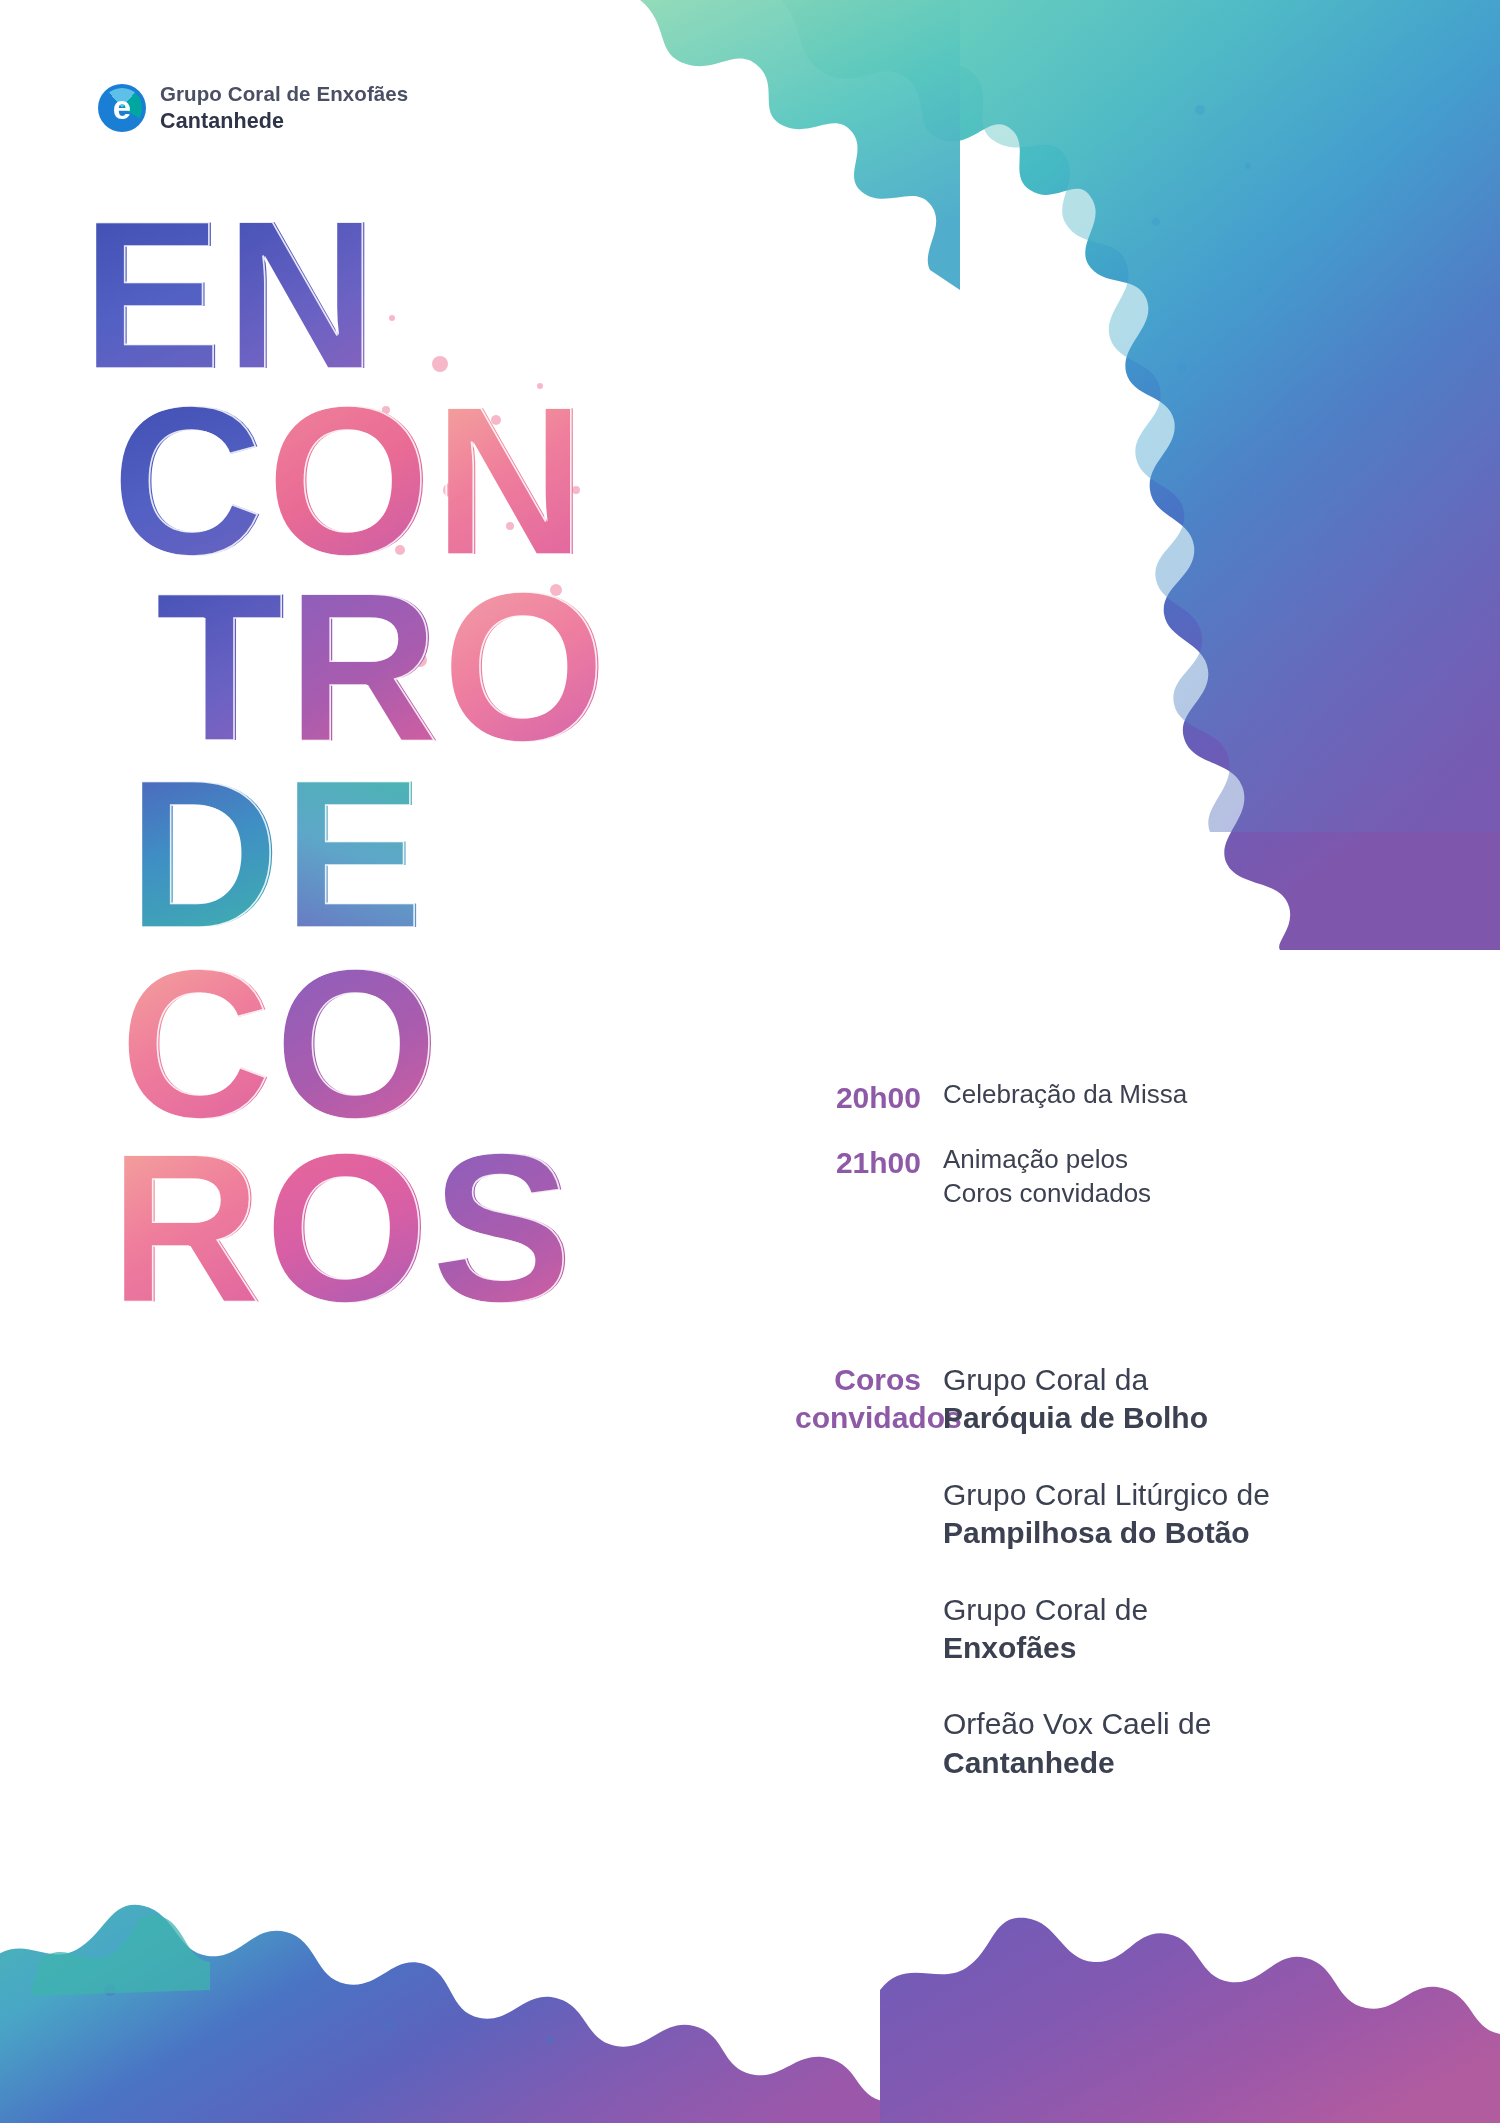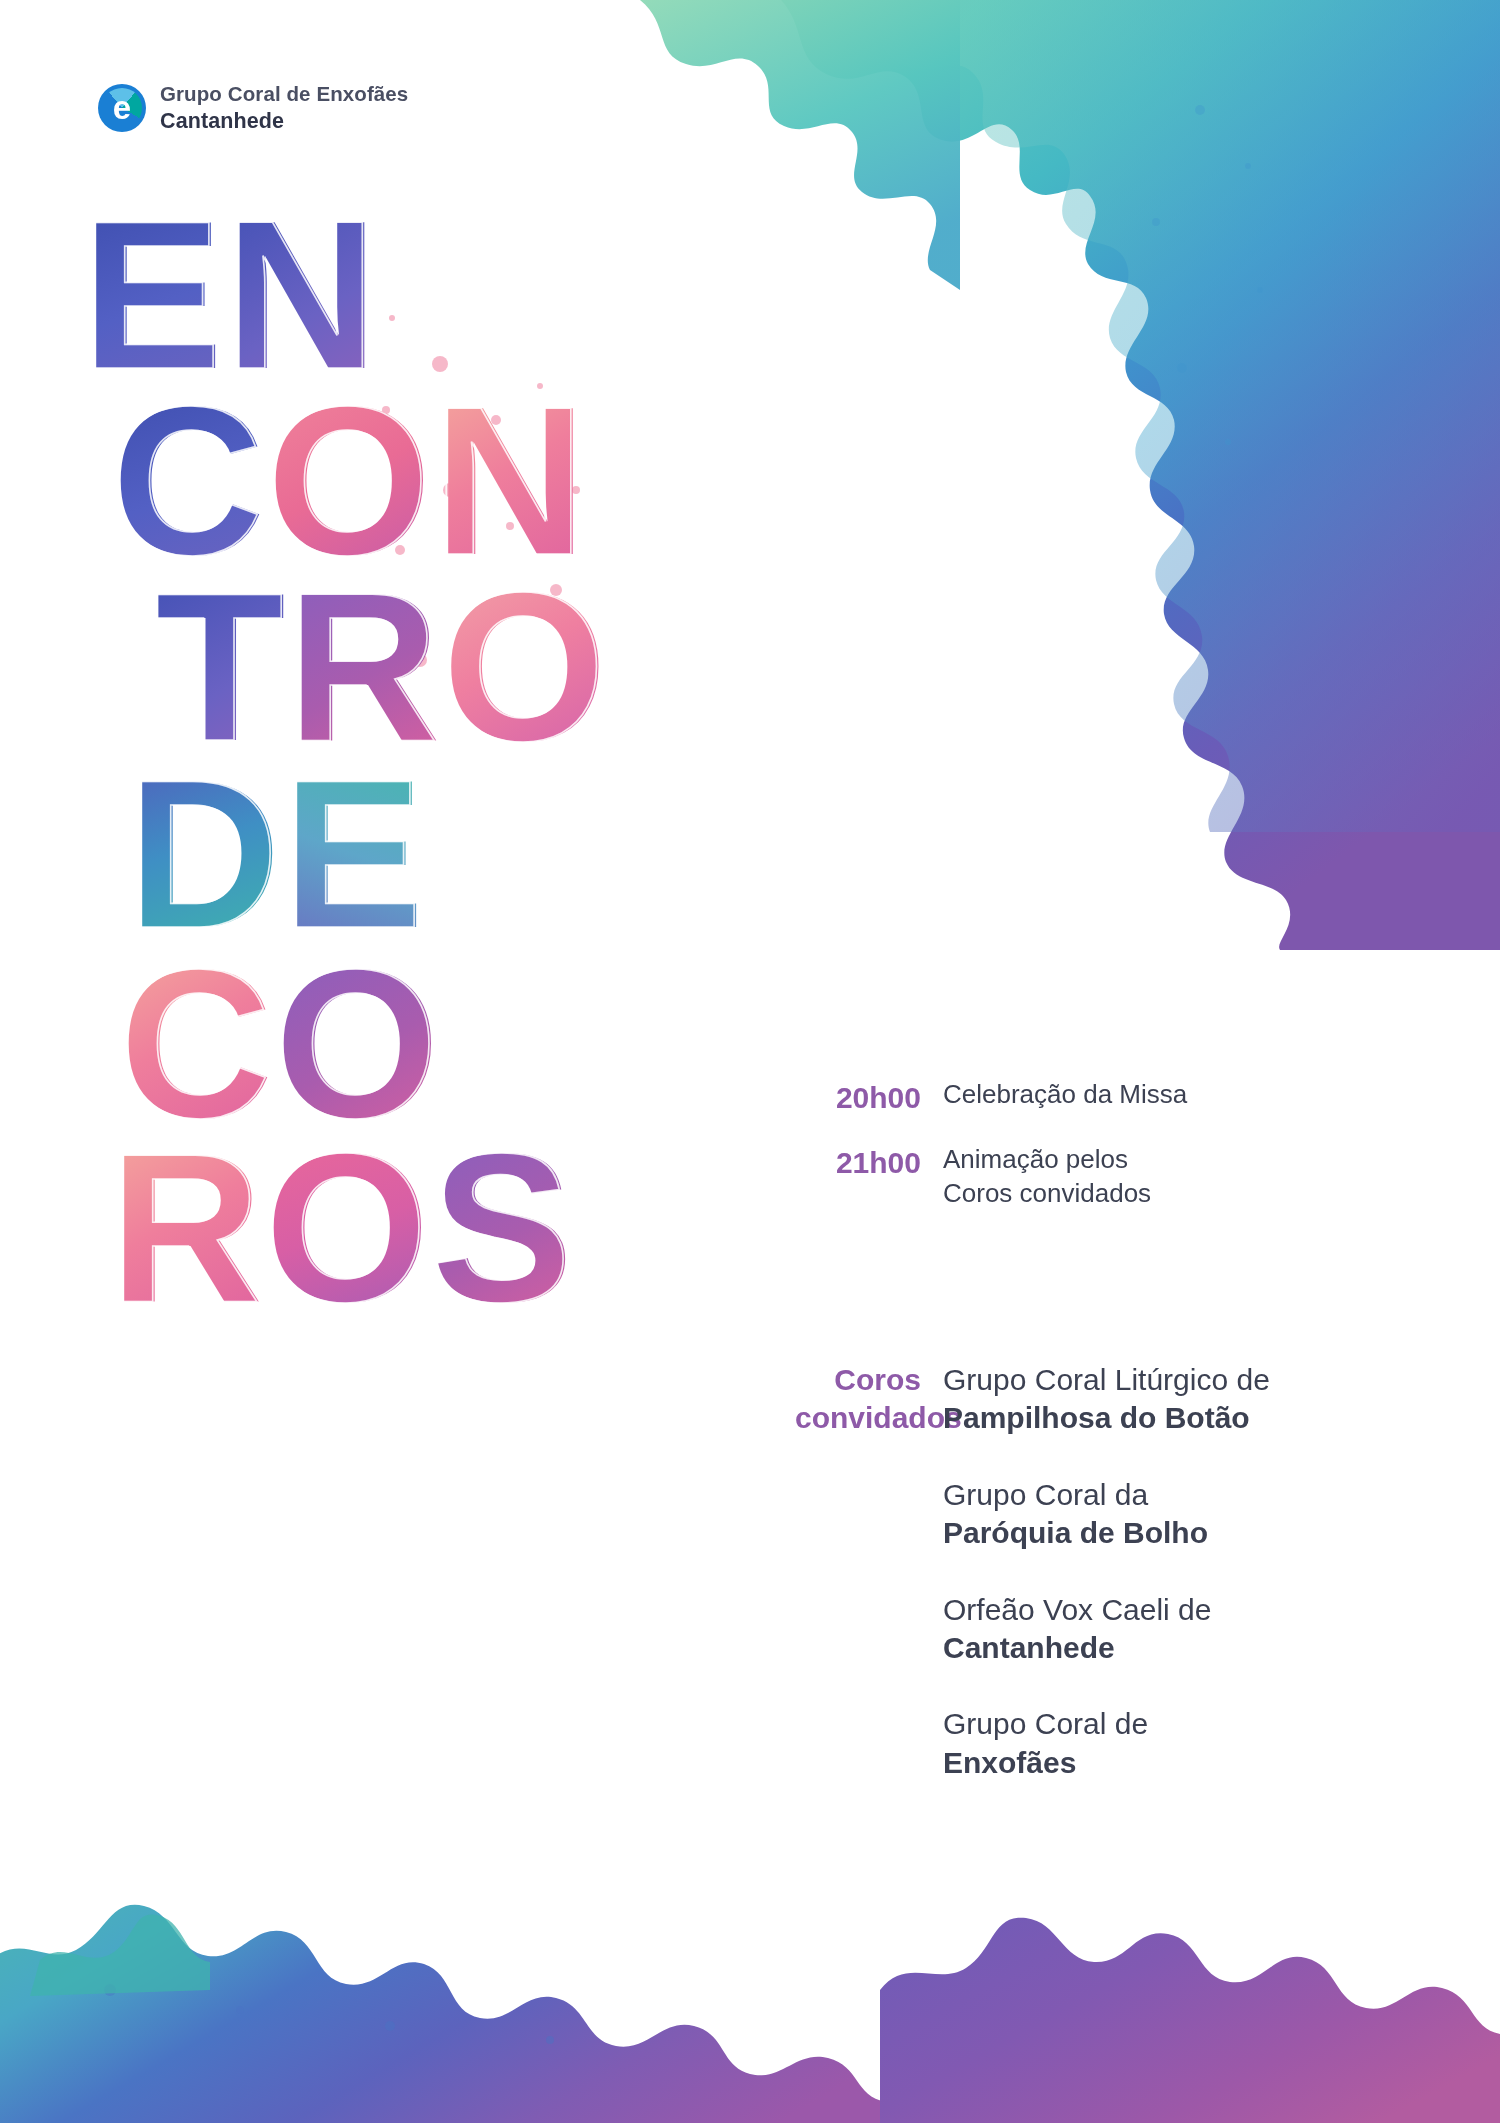--- a/index.html
+++ b/index.html
@@ -447,32 +447,32 @@
   </div>
 
   <div class="guests">
     <div class="guests-head-row">
       <div class="guests-label">
         <span style="display:block">Coros</span>
         <span style="display:block">convidados</span>
       </div>
       <div class="guest-list">
         <div class="guest-item">
+          <span class="guest-top">Grupo Coral da</span>
+          <span class="guest-bold">Paróquia de Bolho</span>
+        </div>
+        <div class="guest-item">
           <span class="guest-top">Grupo Coral Litúrgico de</span>
           <span class="guest-bold">Pampilhosa do Botão</span>
         </div>
         <div class="guest-item">
-          <span class="guest-top">Grupo Coral da</span>
-          <span class="guest-bold">Paróquia de Bolho</span>
+          <span class="guest-top">Grupo Coral de</span>
+          <span class="guest-bold">Enxofães</span>
         </div>
         <div class="guest-item">
           <span class="guest-top">Orfeão Vox Caeli de</span>
           <span class="guest-bold">Cantanhede</span>
         </div>
-        <div class="guest-item">
-          <span class="guest-top">Grupo Coral de</span>
-          <span class="guest-bold">Enxofães</span>
-        </div>
       </div>
     </div>
   </div>
 
 </div>
 
 </body></html>

